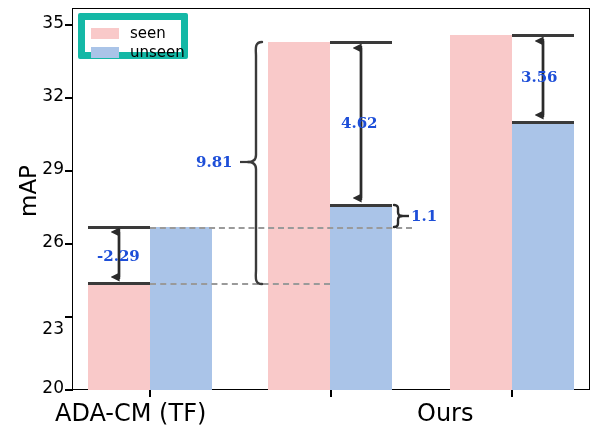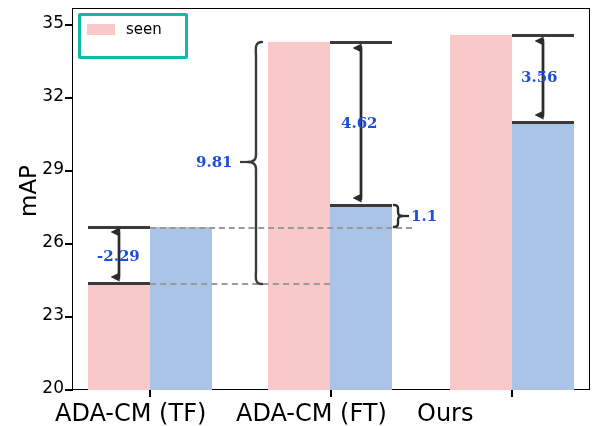--- a/index.html
+++ b/index.html
@@ -60,21 +60,21 @@
     width:190px;
   }
   
   .bar{position:absolute;}
   
   .legend{
     position:absolute;
     left:78px;top:13px;
     width:110px;height:46px;
     background:#fff;
-    border:3px solid #14b8a6;
+    border:7px solid #14b8a6;
     border-radius:2px;
     padding:4px 6px;
     box-sizing:border-box;
   }
   .legend-row{
     display:flex;align-items:center;
     height:19px;
   }
   .legend-swatch{
     width:28px;height:11px;
@@ -117,21 +117,21 @@
 </style>
 </head>
 <body>
 
 <div id="fig">
 
   <div class="ylab" style="top:14px;">35</div>
   <div class="ylab" style="top:87px;">32</div>
   <div class="ylab" style="top:160px;">29</div>
   <div class="ylab" style="top:233px;">26</div>
-  <div class="ylab" style="top:306px;text-align:right;">23</div>
+  <div class="ylab" style="top:320px;text-align:right;">23</div>
   <div class="ylab" style="top:379px;">20</div>
 
   <div class="ytick-mark" style="top:24px;"></div>
   <div class="ytick-mark" style="top:97px;"></div>
   <div class="ytick-mark" style="top:170px;"></div>
   <div class="ytick-mark" style="top:243px;"></div>
   <div class="ytick-mark" style="top:316px;"></div>
   <div class="ytick-mark" style="top:389px;"></div>
 
   <div class="axis-title">mAP</div>
@@ -203,23 +203,26 @@
   <div class="ann-text" style="left:196px;top:153px;">9.81</div>
   <div class="ann-text" style="left:341px;top:114px;">4.62</div>
   <div class="ann-text" style="left:411px;top:207px;">1.1</div>
   <div class="ann-text" style="left:521px;top:68px;">3.56</div>
 
   <div class="xtick-mark" style="left:149px;"></div>
   <div class="xtick-mark" style="left:330px;"></div>
   <div class="xtick-mark" style="left:511px;"></div>
 
   <div class="xlab" style="left:55px;">ADA-CM (TF)</div>
-  <div class="xlab" style="left:236px;">ADA-CM (FT)</div>
   <div class="xlab" style="left:417px;">Ours</div>
 
   <div class="legend">
     <div class="legend-row">
       <span class="legend-swatch" style="background:#f9c9c9;"></span>
       <span class="legend-text">seen</span>
     </div>
+    <div class="legend-row">
+      <span class="legend-swatch" style="background:#aac4e8;"></span>
+      <span class="legend-text">unseen</span>
+    </div>
   </div>
 
 </div>
 
 </body></html>

